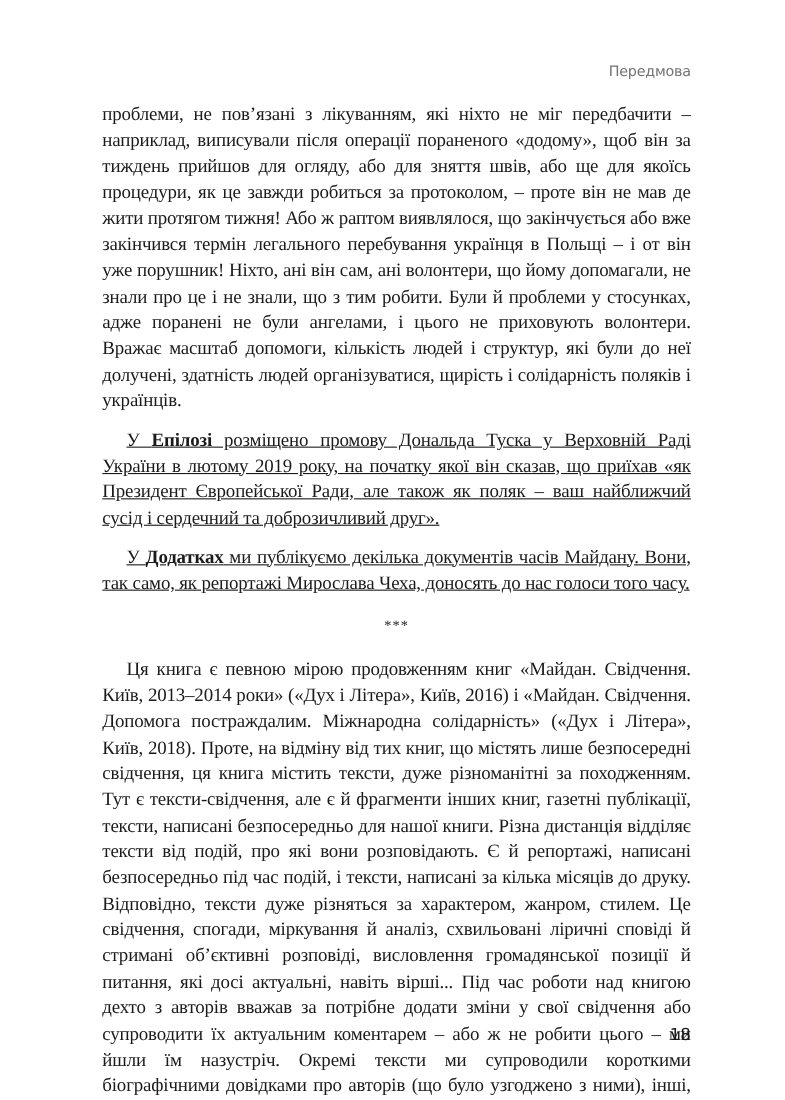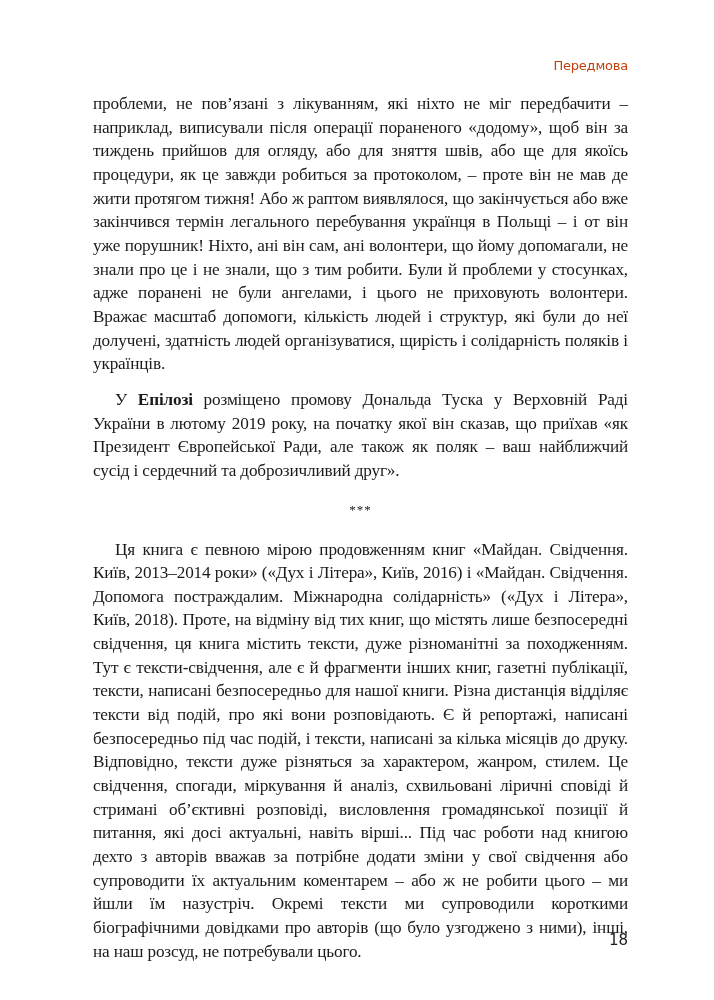--- a/index.html
+++ b/index.html
@@ -14,21 +14,21 @@
       overflow: hidden;
       color: #1a1a1a;
     }
     .running-head {
       position: absolute;
       top: 58px;
       right: 86px;
       font-family: "DejaVu Sans", "Liberation Sans", sans-serif;
       font-size: 13px;
       letter-spacing: -0.2px;
-      color: #c2410c;
+      color: #737373;
     }
     .body-text {
       position: absolute;
       left: 93px;
       top: 92px;
       width: 535px;
       font-family: "Liberation Serif", "DejaVu Serif", serif;
       font-size: 17.2px;
       line-height: 23.65px;
       text-align: justify;
@@ -37,20 +37,21 @@
     }
     .body-text p {
       margin: 0;
       text-indent: 22px;
     }
     .body-text p.noindent {
       text-indent: 0;
     }
     .body-text p.gap {
       margin-top: 12px;
+      text-decoration: underline;
     }
     .body-text b {
       font-weight: bold;
     }
     .separator {
       text-align: center !important;
       text-indent: 0 !important;
       margin-top: 20px !important;
       margin-bottom: 21px !important;
       font-size: 13px;
@@ -69,20 +70,21 @@
 </head>
 <body>
 
 <div class="running-head">Передмова</div>
 
 <div class="body-text">
   <p class="noindent">проблеми, не пов’язані з лікуванням, які ніхто не міг передбачити – наприклад, виписували після операції пораненого «додому», щоб він за тиждень прийшов для огляду, або для зняття швів, або ще для якоїсь процедури, як це завжди робиться за протоколом, – проте він не мав де жити протягом тижня! Або ж раптом виявлялося, що закінчується або вже закінчився термін легального перебування українця в Польщі – і от він уже порушник! Ніхто, ані він сам, ані волонтери, що йому допомагали, не знали про це і не знали, що з тим робити. Були й проблеми у стосунках, адже поранені не були ангелами, і цього не при­ховують волонтери. Вражає масштаб допомоги, кількість людей і структур, які були до неї долучені, здатність людей організуватися, щирість і солідарність по­ляків і українців.</p>
 
   <p class="gap"><span>У </span><b>Епілозі</b><span> розміщено промову Дональда Туска у Верховній Раді України в лю­тому 2019 року, на початку якої він сказав, що приїхав «як Президент Європей­ської Ради, але також як поляк – ваш найближчий сусід і сердечний та доброзич­ливий друг».</span></p>
 
+  <p class="gap"><span>У </span><b>Додатках</b><span> ми публікуємо декілька документів часів Майдану. Вони, так само, як репортажі Мирослава Чеха, доносять до нас голоси того часу.</span></p>
 
   <p class="separator">***</p>
 
   <p>Ця книга є певною мірою продовженням книг «Майдан. Свідчення. Київ, 2013–2014 роки» («Дух і Літера», Київ, 2016) і «Майдан. Свідчення. Допомо­га постраждалим. Міжнародна солідарність» («Дух і Літера», Київ, 2018). Проте, на відміну від тих книг, що містять лише безпосередні свідчення, ця книга містить тексти, дуже різноманітні за походженням. Тут є тексти-свід­чення, але є й фрагменти інших книг, газетні публікації, тексти, написані безпосередньо для нашої книги. Різна дистанція відділяє тексти від подій, про які вони розповідають. Є й репортажі, написані безпосередньо під час подій, і тексти, написані за кілька місяців до друку. Відповідно, тексти дуже різнять­ся за характером, жанром, стилем. Це свідчення, спогади, міркування й аналіз, схвильовані ліричні сповіді й стримані об’єктивні розповіді, висловлення гро­мадянської позиції й питання, які досі актуальні, навіть вірші... Під час роботи над книгою дехто з авторів вважав за потрібне додати зміни  у свої свідчення або супроводити їх актуальним коментарем – або ж не робити цього – ми йшли їм назустріч. Окремі тексти ми супроводили короткими біографічними довід­ками про авторів (що було узгоджено з ними), інші, на наш розсуд, не потре­бували цього.</p>
 
 </div>
 
 <div class="page-number">18</div>
 
 </body></html>

